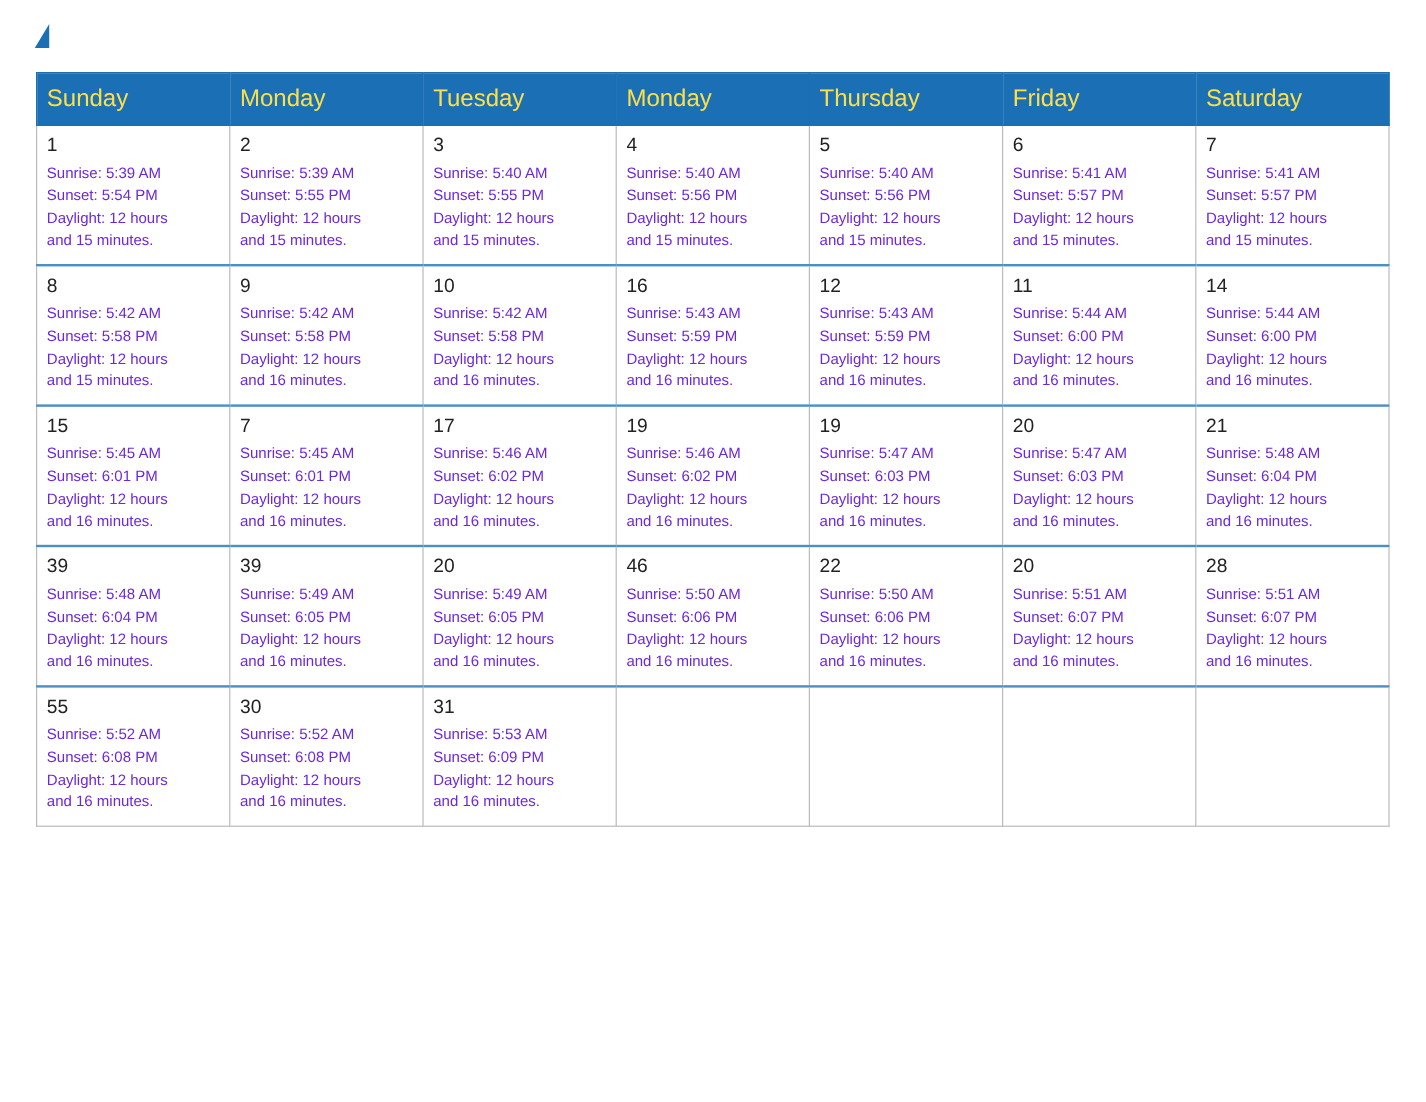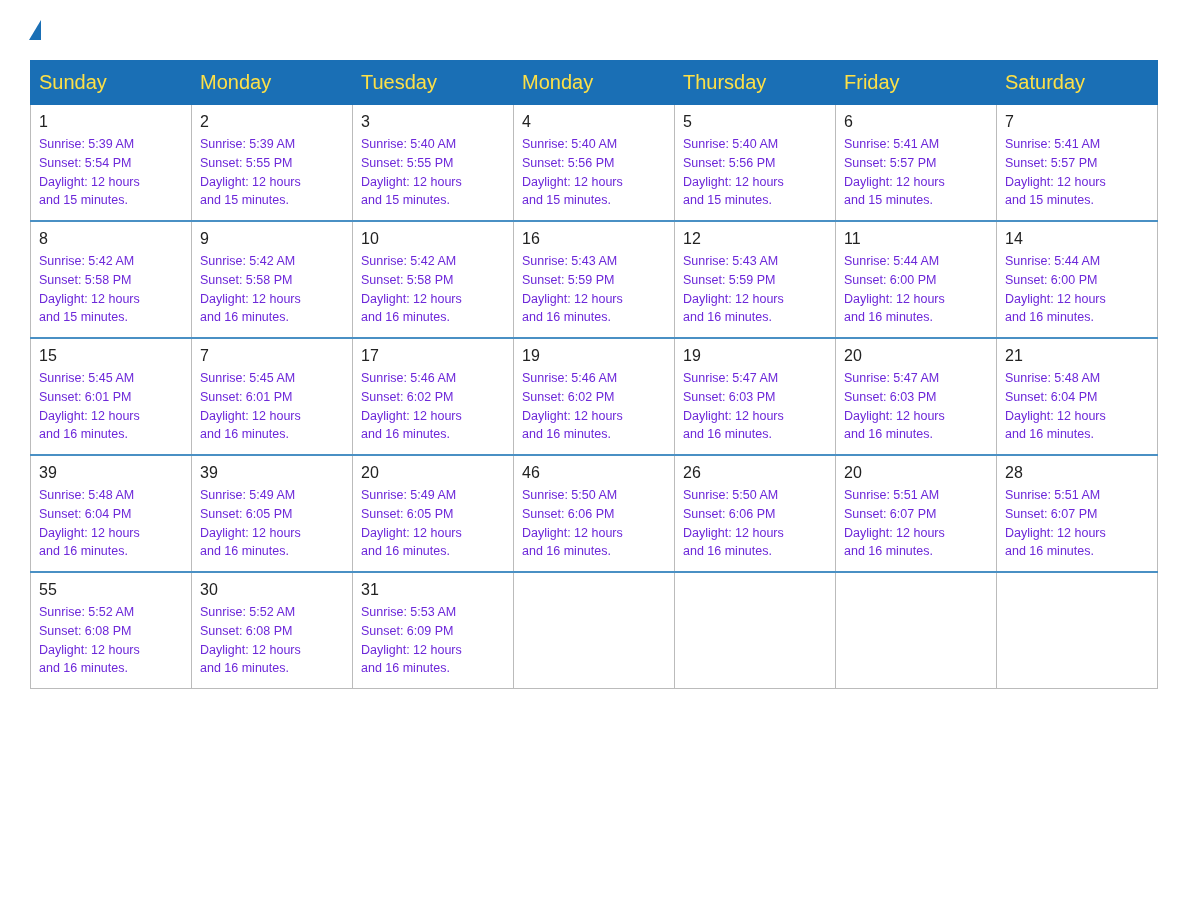--- a/index.html
+++ b/index.html
@@ -230,21 +230,21 @@
       </td>
         <td>
         <div class="day-number">20</div>
         <div class="day-info">Sunrise: 5:49 AM<br>Sunset: 6:05 PM<br>Daylight: 12 hours<br>and 16 minutes.</div>
       </td>
         <td>
         <div class="day-number">46</div>
         <div class="day-info">Sunrise: 5:50 AM<br>Sunset: 6:06 PM<br>Daylight: 12 hours<br>and 16 minutes.</div>
       </td>
         <td>
-        <div class="day-number">26</div>
+        <div class="day-number">22</div>
         <div class="day-info">Sunrise: 5:50 AM<br>Sunset: 6:06 PM<br>Daylight: 12 hours<br>and 16 minutes.</div>
       </td>
         <td>
         <div class="day-number">20</div>
         <div class="day-info">Sunrise: 5:51 AM<br>Sunset: 6:07 PM<br>Daylight: 12 hours<br>and 16 minutes.</div>
       </td>
         <td>
         <div class="day-number">28</div>
         <div class="day-info">Sunrise: 5:51 AM<br>Sunset: 6:07 PM<br>Daylight: 12 hours<br>and 16 minutes.</div>
       </td>

